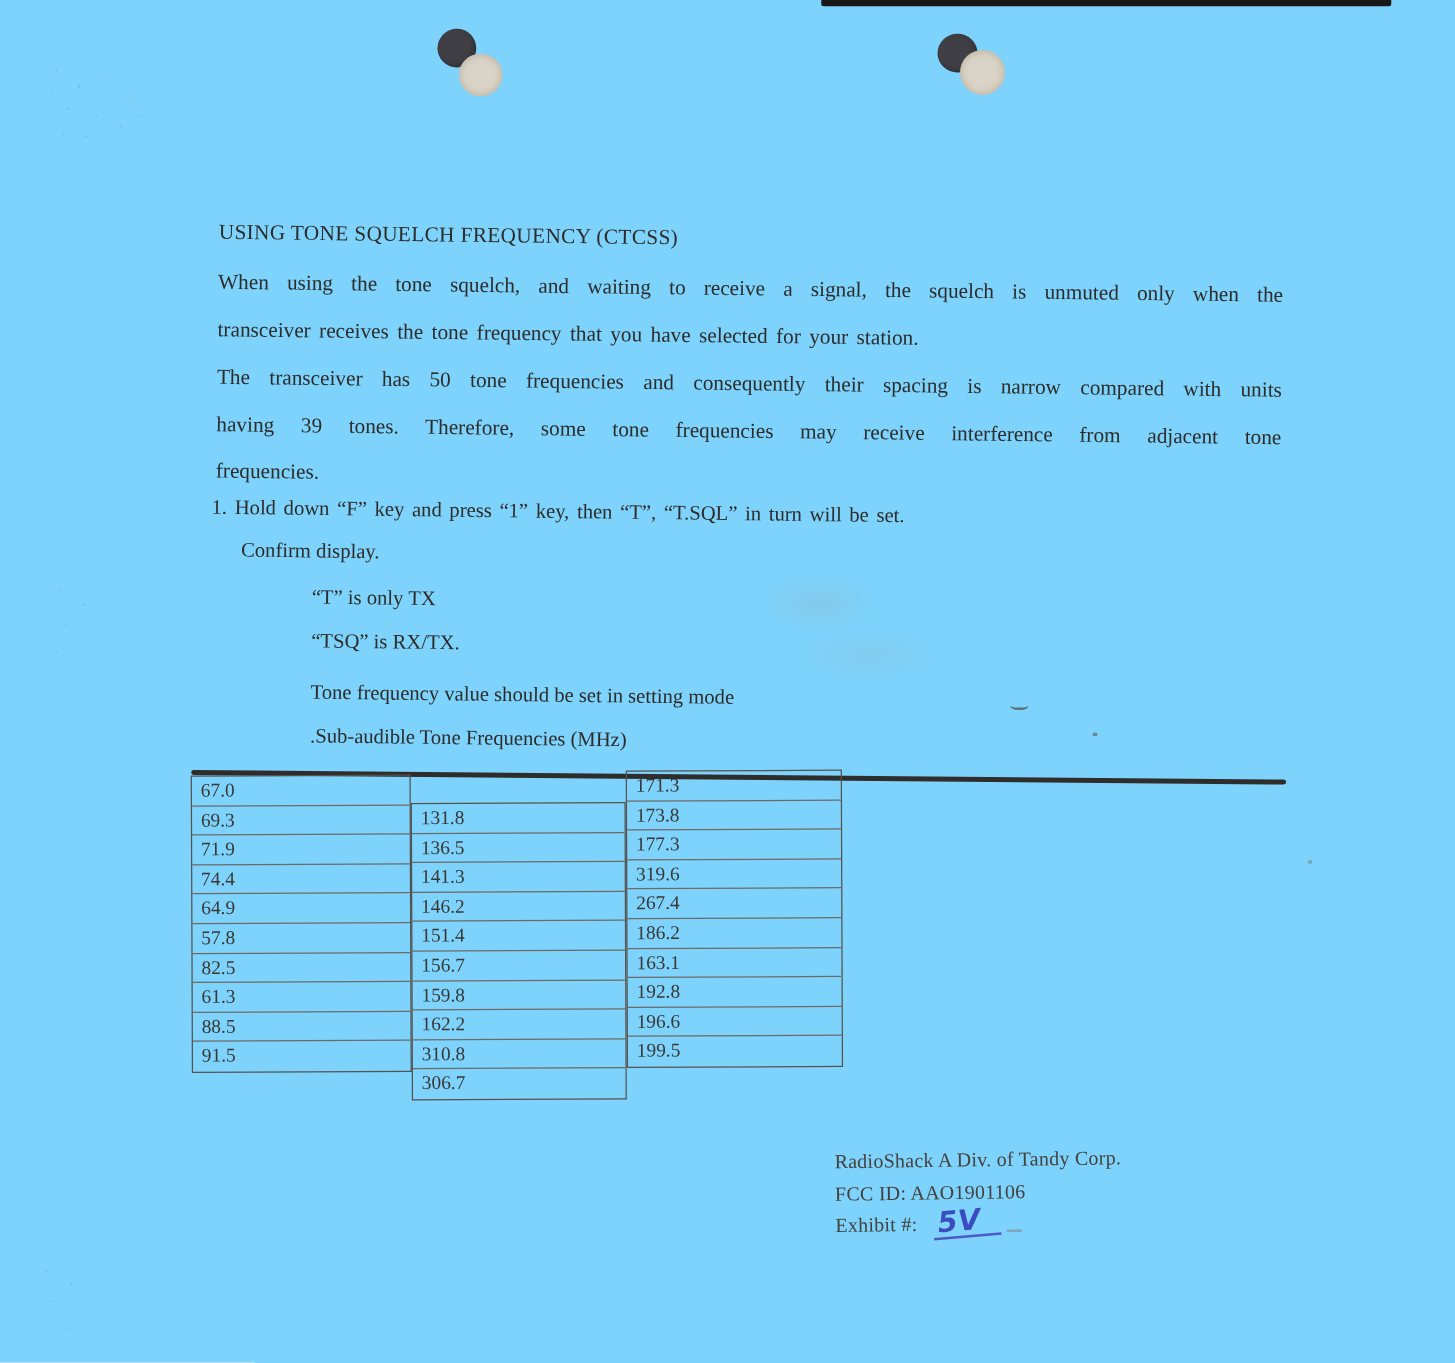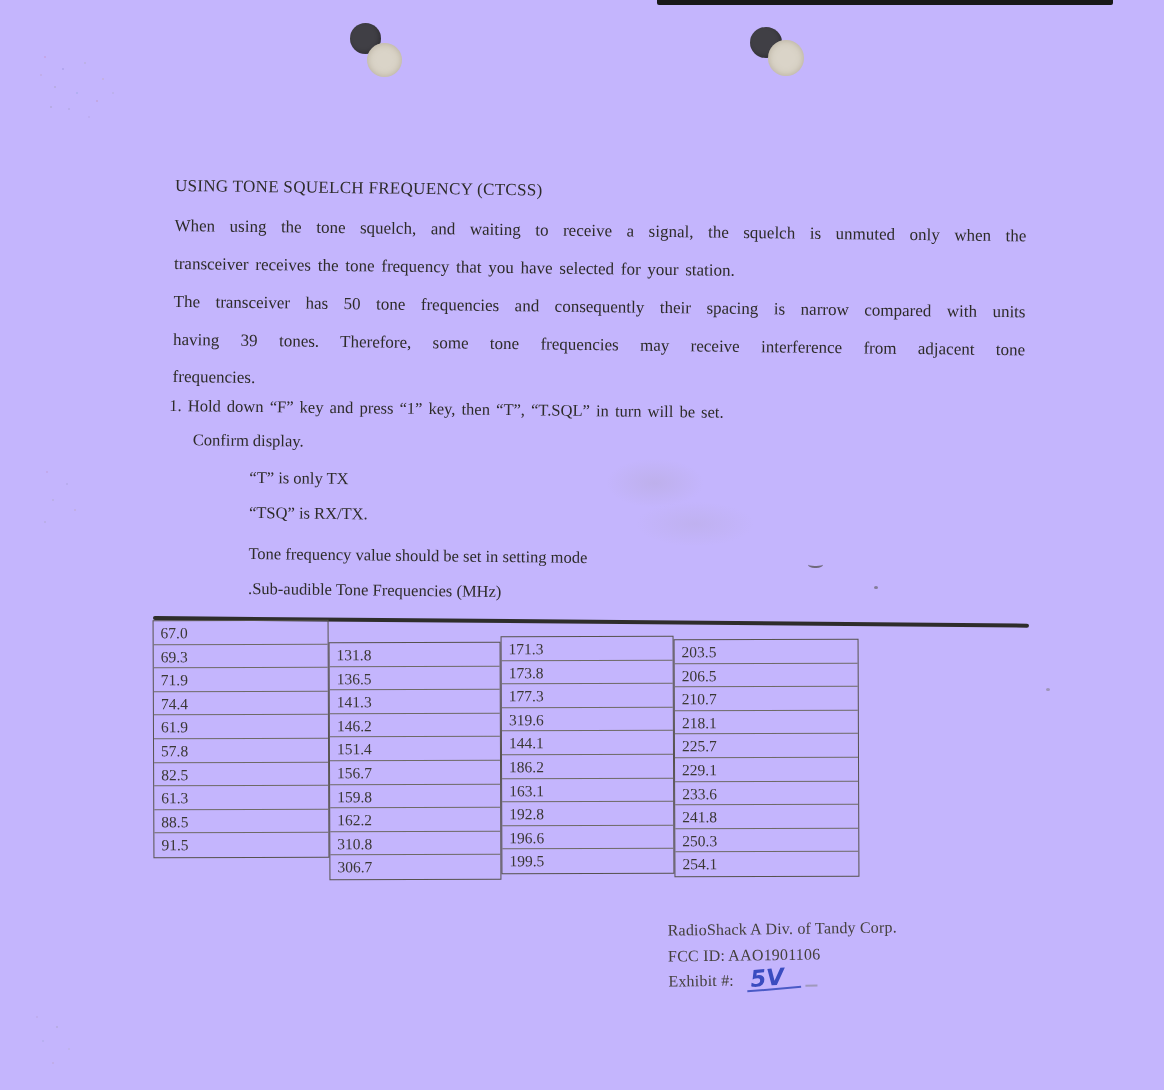--- a/index.html
+++ b/index.html
@@ -1,18 +1,18 @@
 <!DOCTYPE html>
 <html><head>
 <meta charset="utf-8">
 <style>
   html,body { margin:0; padding:0; background:#e8e8e8; }
   .page {
     position:relative; width:1164px; height:1090px; margin:0 auto;
-    background:#c4b5fd; overflow:hidden;
+    background:#7dd3fc; overflow:hidden;
     font-family:"Liberation Serif", serif; color:#2e2c2a;
   }
 
   
   .topbar { position:absolute; left:657px; top:0; width:456px; height:5px; background:#181818; border-radius:0 0 2px 2px; }
 
   
   .hole { position:absolute; border-radius:50%; }
   .hole.dark  { background:#403f45; box-shadow: inset -2px -2px 4px rgba(0,0,0,.25); }
   .hole.light { background:#dad4c8; box-shadow: inset 0 0 7px rgba(150,138,115,.55); }
@@ -61,21 +61,21 @@
 
   
   .table-area { position:absolute; left:153px; top:616px; width:878px; }
   .heavy-line { position:absolute; left:0; top:0; width:876px; height:4px; background:#2e2d2b;
     transform:rotate(0.5deg); transform-origin:left center; border-radius:2px; }
   .cols { display:flex; align-items:flex-start; }
   .tcol { box-sizing:border-box; border:1.6px solid #56524e; transform:rotate(-0.22deg); background:rgba(255,255,255,.0); }
   .c0 { width:176px; margin-top:4px; }
   .c1 { width:170px; margin-top:9px; }
   .c2 { width:172px; margin-top:26px; }
-  .c3 { width:173px; margin-top:20px; }
+  .c3 { width:173px; }
   .c4 { width:185px; margin-top:23px; }
   .cell { height:23.6px; box-sizing:border-box; border-bottom:1.3px solid #6e6a66;
     padding:1px 0 0 7px; font-size:15.5px; color:#3a3734; line-height:21px; }
   .cell:last-child { border-bottom:none; }
 
   
   .footer { position:absolute; left:668px; top:916px; transform:rotate(-0.8deg);
     font-size:16px; color:#45413d; line-height:25.5px; letter-spacing:.2px; }
   .footer .row { white-space:nowrap; }
   .exhibit-value { display:inline-block; margin-left:12px; padding:0 16px 1px 4px;
@@ -128,21 +128,21 @@
   </div>
 
   <div class="table-area">
     <div class="heavy-line"></div>
     <div class="cols">
       <div class="tcol c0">
           <div class="cell">67.0</div>
           <div class="cell">69.3</div>
           <div class="cell">71.9</div>
           <div class="cell">74.4</div>
-          <div class="cell">61.9</div>
+          <div class="cell">64.9</div>
           <div class="cell">57.8</div>
           <div class="cell">82.5</div>
           <div class="cell">61.3</div>
           <div class="cell">88.5</div>
           <div class="cell">91.5</div>
         </div>
       <div class="tcol c2">
           <div class="cell">131.8</div>
           <div class="cell">136.5</div>
           <div class="cell">141.3</div>
@@ -152,38 +152,26 @@
           <div class="cell">159.8</div>
           <div class="cell">162.2</div>
           <div class="cell">310.8</div>
           <div class="cell">306.7</div>
         </div>
       <div class="tcol c3">
           <div class="cell">171.3</div>
           <div class="cell">173.8</div>
           <div class="cell">177.3</div>
           <div class="cell">319.6</div>
-          <div class="cell">144.1</div>
+          <div class="cell">267.4</div>
           <div class="cell">186.2</div>
           <div class="cell">163.1</div>
           <div class="cell">192.8</div>
           <div class="cell">196.6</div>
           <div class="cell">199.5</div>
-        </div>
-      <div class="tcol c4">
-          <div class="cell">203.5</div>
-          <div class="cell">206.5</div>
-          <div class="cell">210.7</div>
-          <div class="cell">218.1</div>
-          <div class="cell">225.7</div>
-          <div class="cell">229.1</div>
-          <div class="cell">233.6</div>
-          <div class="cell">241.8</div>
-          <div class="cell">250.3</div>
-          <div class="cell">254.1</div>
         </div>
     </div>
   </div>
 
   <div class="footer">
     <div class="row">RadioShack A Div. of Tandy Corp.</div>
     <div class="row">FCC ID:  AAO1901106</div>
     <div class="row">
       <span>Exhibit #:</span><span class="exhibit-value">5V</span><span class="exhibit-dash"></span>
     </div>

